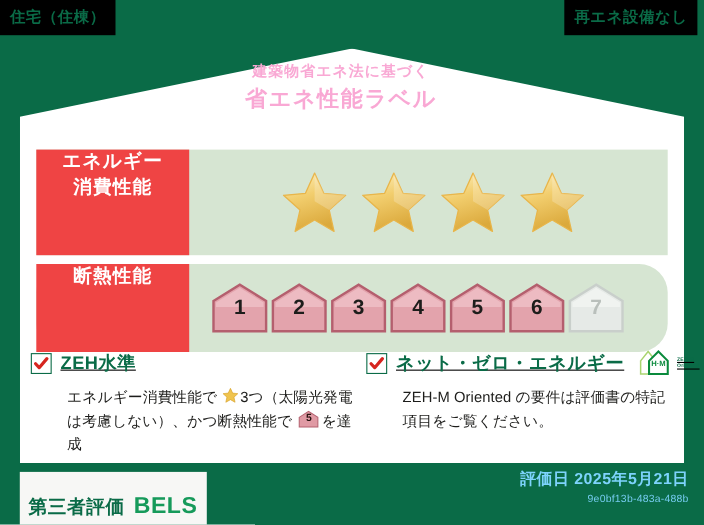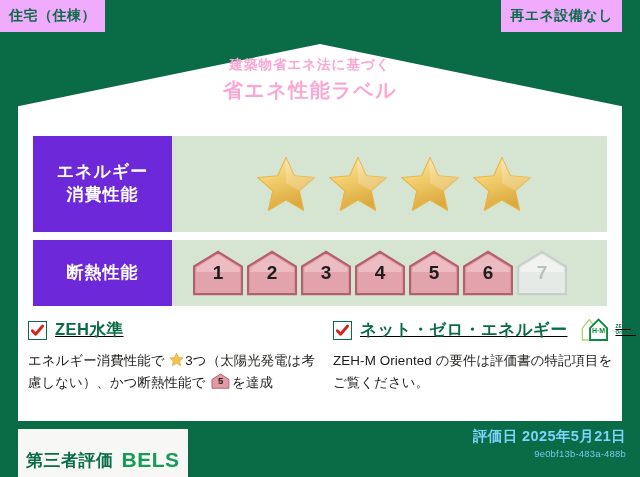--- a/index.html
+++ b/index.html
@@ -25,35 +25,35 @@
     width: 604px;
     height: 377px;
     background: #ffffff;
     clip-path: polygon(0% 16.5%, 50% 0%, 100% 16.5%, 100% 100%, 0% 100%);
   }
 
   
   .corner-tag {
     position: absolute;
     top: 0;
-    background: #f0abfc;
+    background: #000000;
     color: #0a6b47;
     font-weight: bold;
     font-size: 14px;
     letter-spacing: 0.5px;
     display: flex;
     align-items: center;
     justify-content: center;
     height: 31px;
     box-sizing: border-box;
     padding: 16px 9px;
     white-space: nowrap;
   }
   .corner-tag.left  { left: 0; }
-  .corner-tag.right { right: 18px; font-family: Liberation Serif, serif; }
+  .corner-tag.right { right: 6px; font-family: Liberation Serif, serif; }
 
   
   .title-block {
     position: absolute;
     left: 0;
     top: 58px;
     width: 620px;
     text-align: center;
     color: #f9a8d4;
   }
@@ -74,35 +74,34 @@
   
   .perf-row {
     position: absolute;
     left: 33px;
     width: 574px;
     display: flex;
     align-items: stretch;
     background: #d6e5d2;
   }
   .perf-row.energy   { top: 136px; height: 96px; }
-  .perf-row.insul    { top: 240px; height: 66px; }
+  .perf-row.insul    { top: 240px; height: 80px; border-radius: 26px; }
 
   .perf-label {
     width: 139px;
     flex: 0 0 139px;
-    background: #6d28d9;
+    background: #ef4444;
     color: #ffffff;
     font-weight: bold;
     font-size: 17px;
     letter-spacing: 1px;
     line-height: 1.35;
     display: flex;
     flex-direction: column;
     align-items: center;
-    justify-content: center;
     text-align: center;
   }
   .perf-value {
     flex: 1 1 auto;
     display: flex;
     align-items: center;
     justify-content: center;
     gap: 10px;
     padding-left: 8px;
   }
@@ -192,20 +191,21 @@
     font-weight: bold;
     line-height: 1.25;
     letter-spacing: 0.2px;
   }
 
   .criteria-body {
     font-size: 13.4px;
     color: #1d1d1b;
     line-height: 1.62;
     letter-spacing: 0.1px;
+    margin-left: 33px;
   }
   .criteria-body .inline-star {
     display: inline-block;
     width: 15px;
     height: 15px;
     vertical-align: -2px;
     margin: 0 1px;
   }
   .criteria-body .inline-house {
     display: inline-block;

